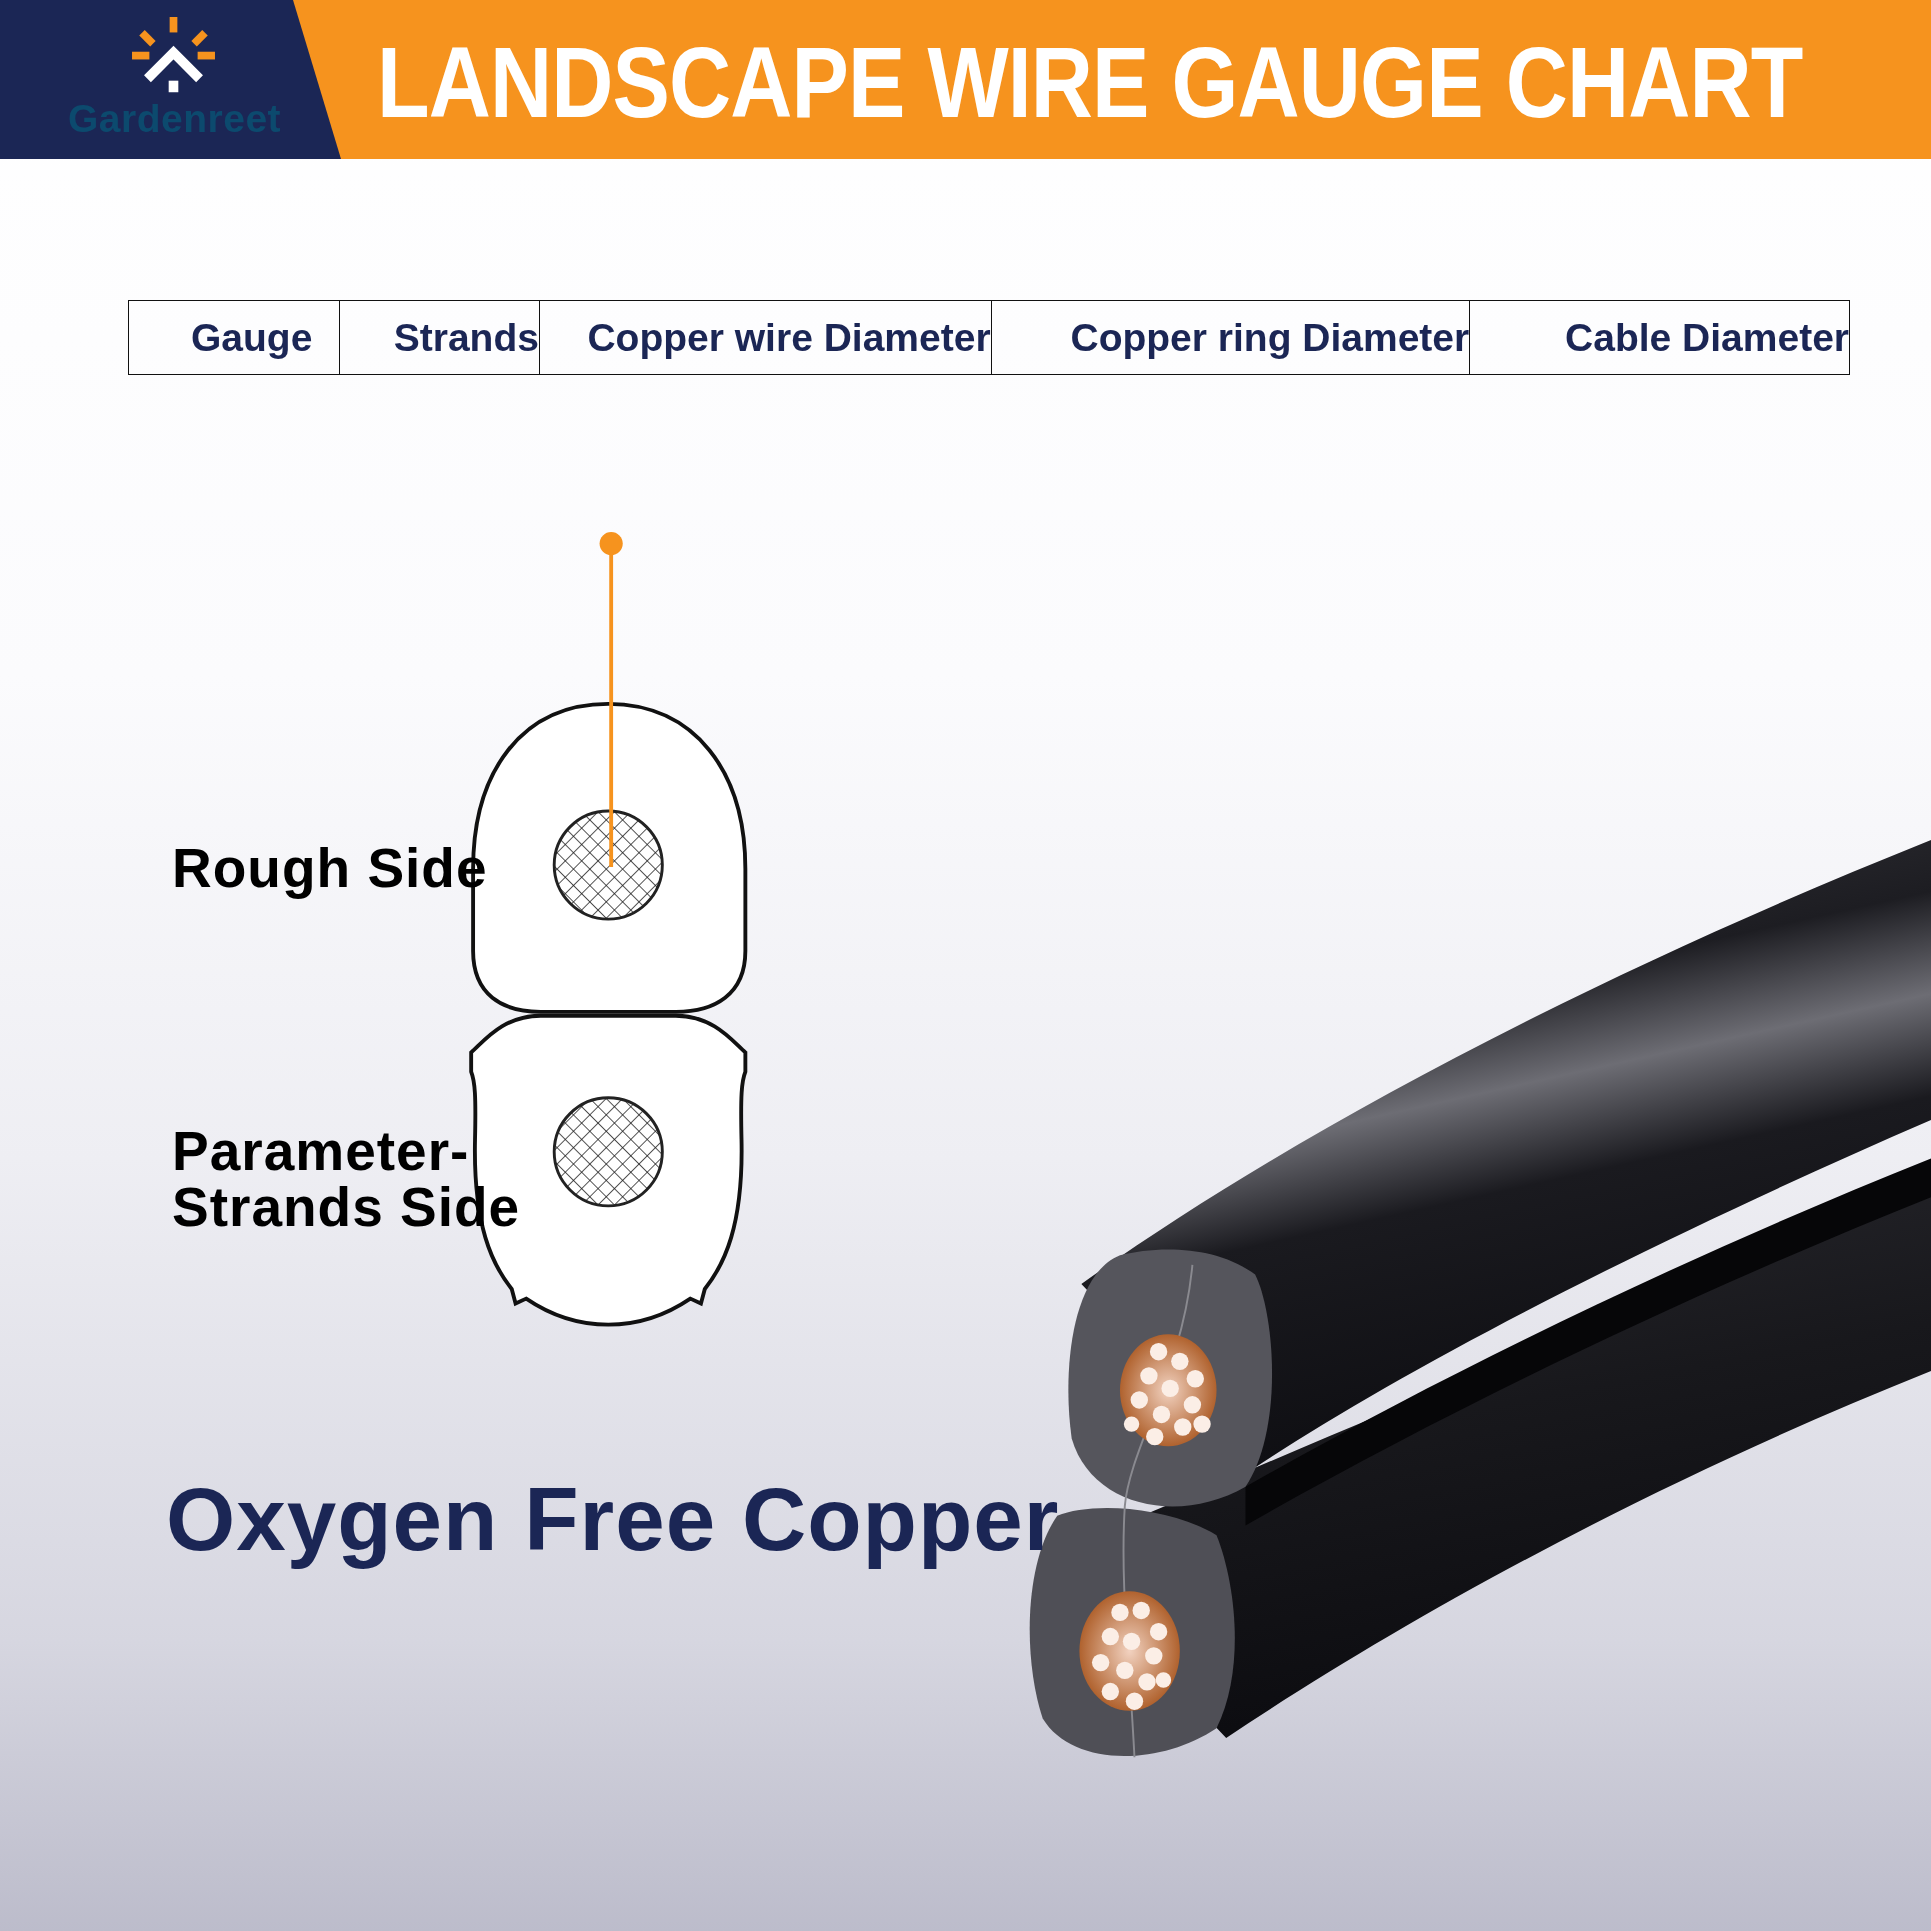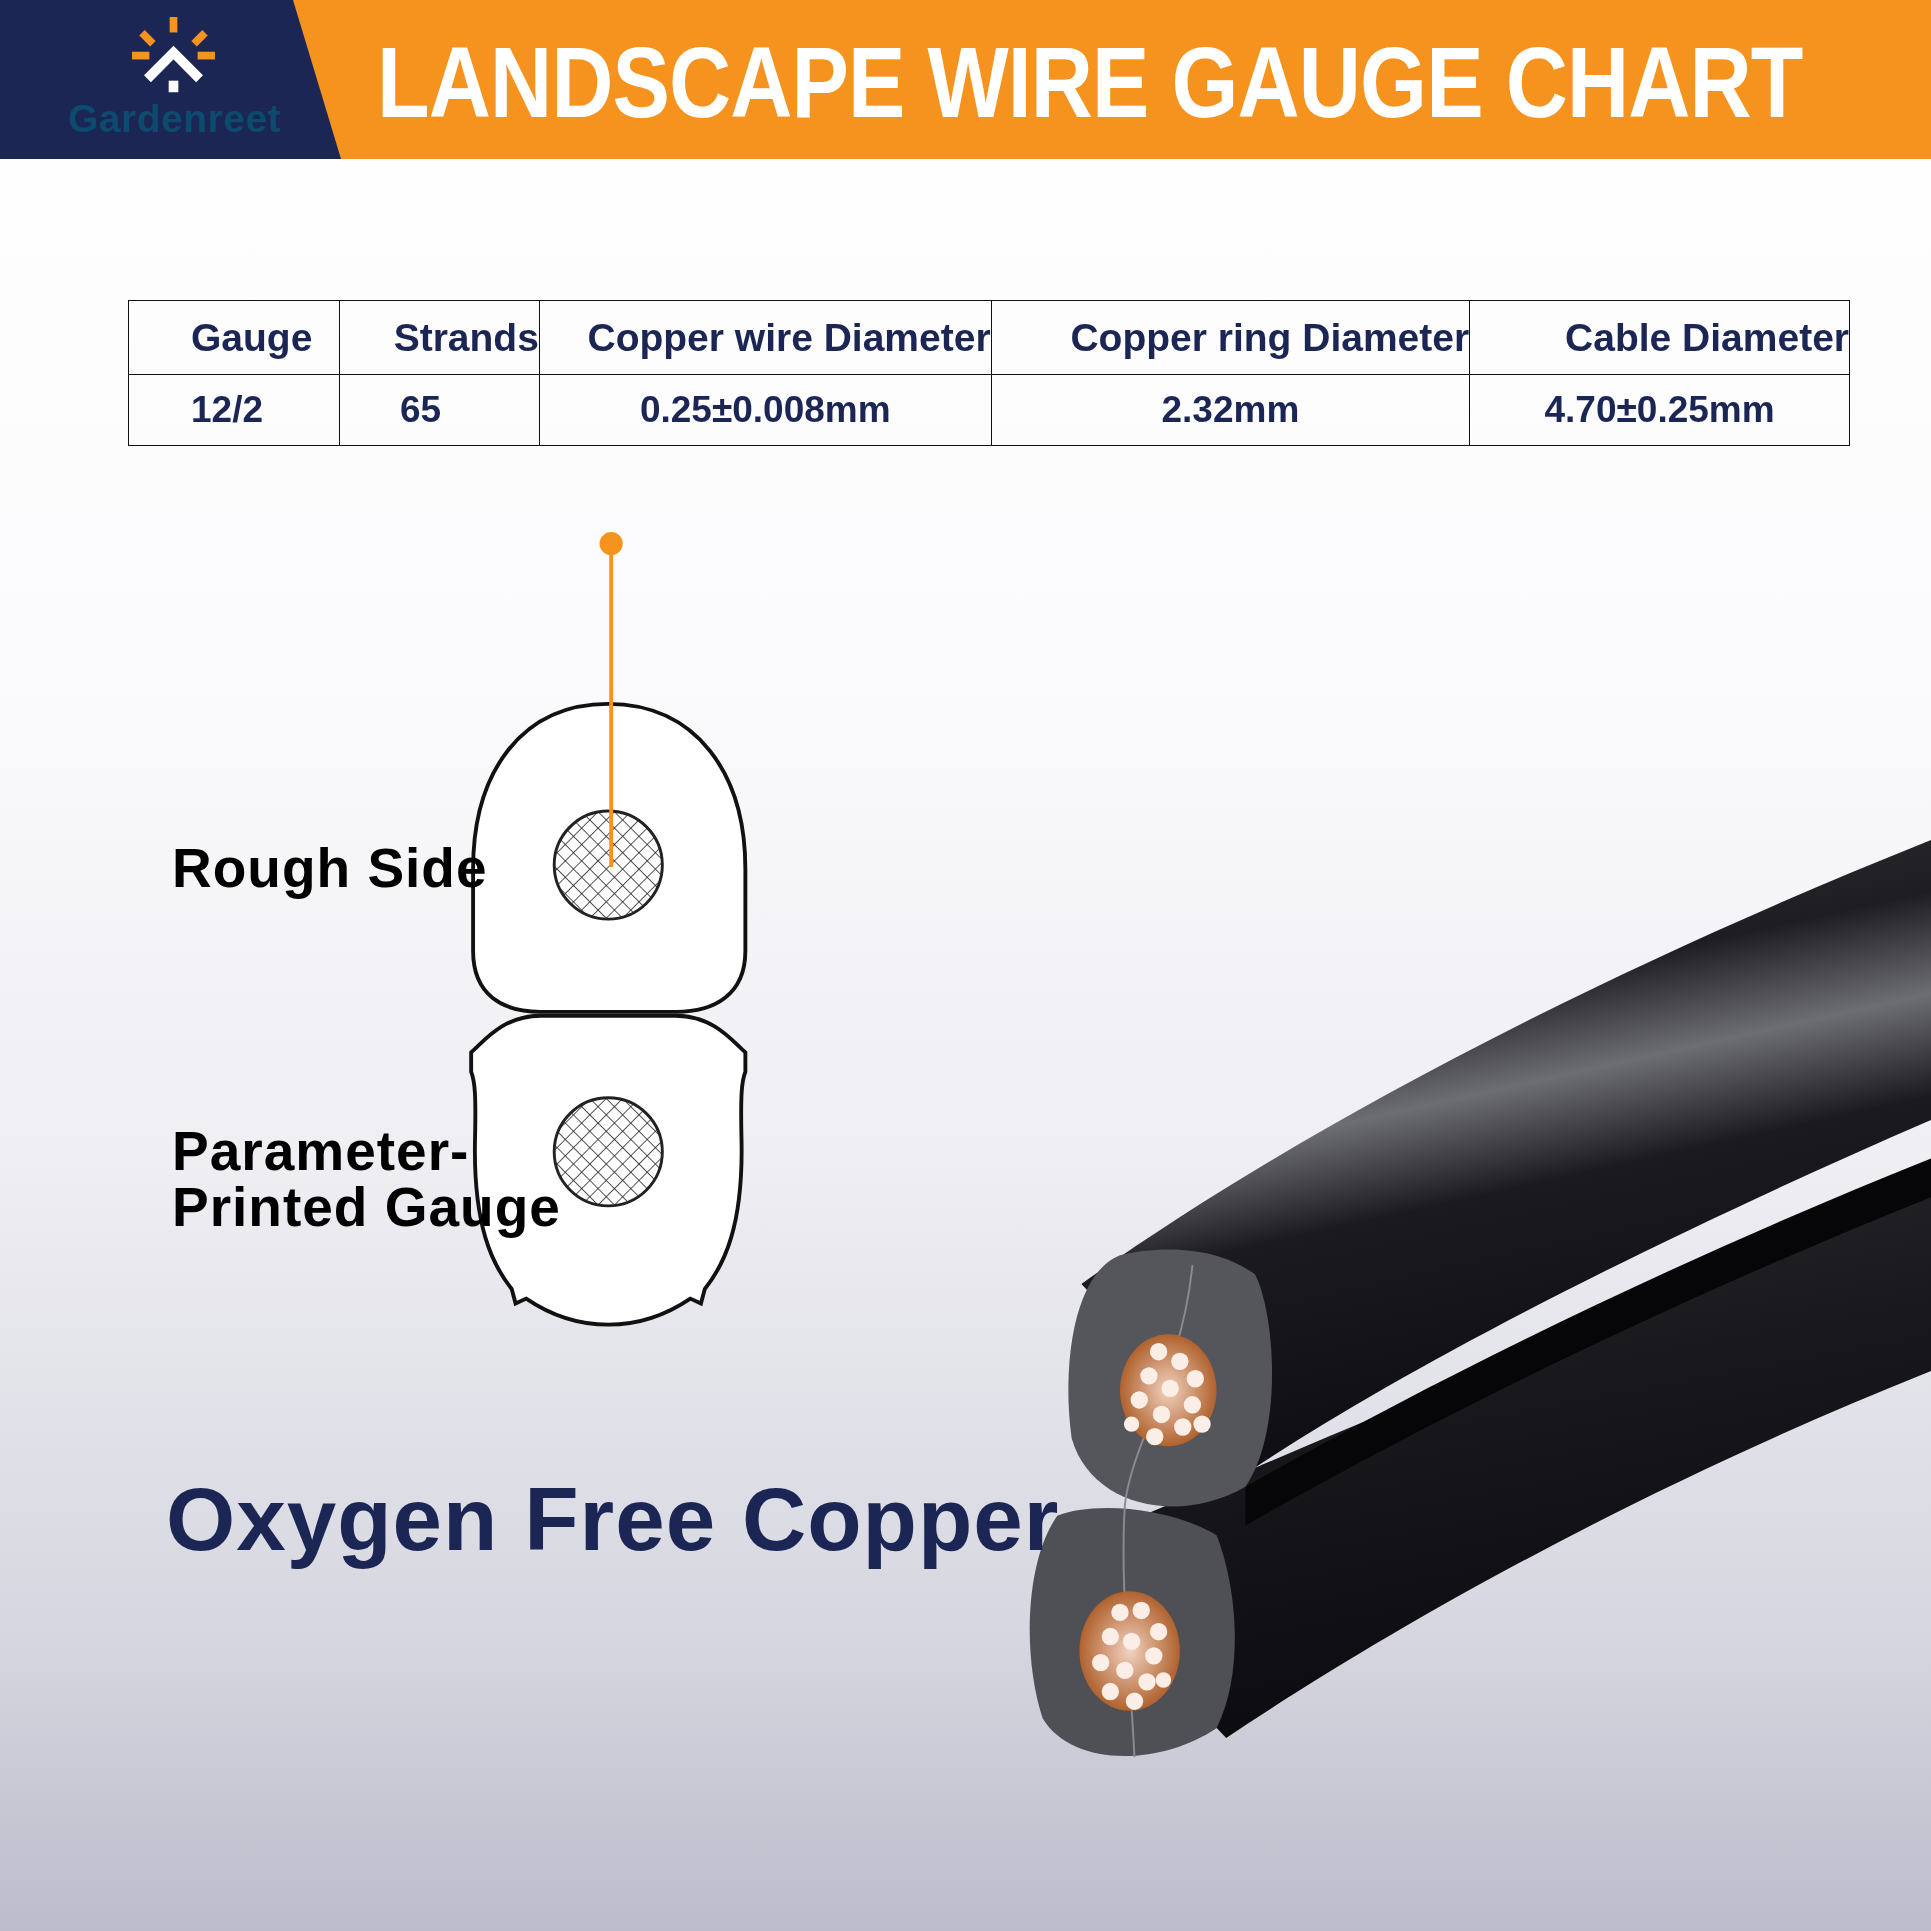--- a/index.html
+++ b/index.html
@@ -55,27 +55,20 @@
       <col style="width:479px">
       <col style="width:380px">
   </colgroup>
   <tbody>
       <tr>
     <th class="left-cell">Gauge</th>
     <th>Strands</th>
     <th>Copper wire Diameter</th>
     <th>Copper ring Diameter</th>
     <th>Cable Diameter</th>
-  </tr>
-  <tr class="r1">
-    <td class="left-cell">12/2</td>
-    <td class="strand-cell">65</td>
-    <td>0.25±0.008mm</td>
-    <td>2.32mm</td>
-    <td>4.70±0.25mm</td>
   </tr>
 </tbody>
   </table>
 
 <svg width="1931" height="1931" viewBox="0 0 2000 2000">
   <defs>
     <pattern id="hatch" width="12" height="12" patternUnits="userSpaceOnUse" patternTransform="rotate(45)">
       <rect width="12" height="12" fill="#fff"></rect>
       <line x1="0" y1="0" x2="0" y2="12" stroke="#222" stroke-width="1.6"></line>
       <line x1="0" y1="0" x2="12" y2="0" stroke="#222" stroke-width="1.6"></line>
@@ -145,16 +138,16 @@
   </g>
 
   <g>
     <line x1="633" y1="563" x2="633" y2="898" stroke="#f6931e" stroke-width="4"></line>
     <circle cx="633" cy="563" r="12" fill="#f6931e"></circle>
   </g>
 </svg>
 
 <div class="label" style="left:172px;top:840px;">Rough Side</div>
 <div class="label" style="left:172px;top:1123px;">Parameter-</div>
-<div class="label" style="left:172px;top:1179px;">Printed Gauge</div>
+<div class="label" style="left:172px;top:1179px;">Strands Side</div>
 
 <div class="big">Oxygen Free Copper</div>
 
 
 </body></html>

